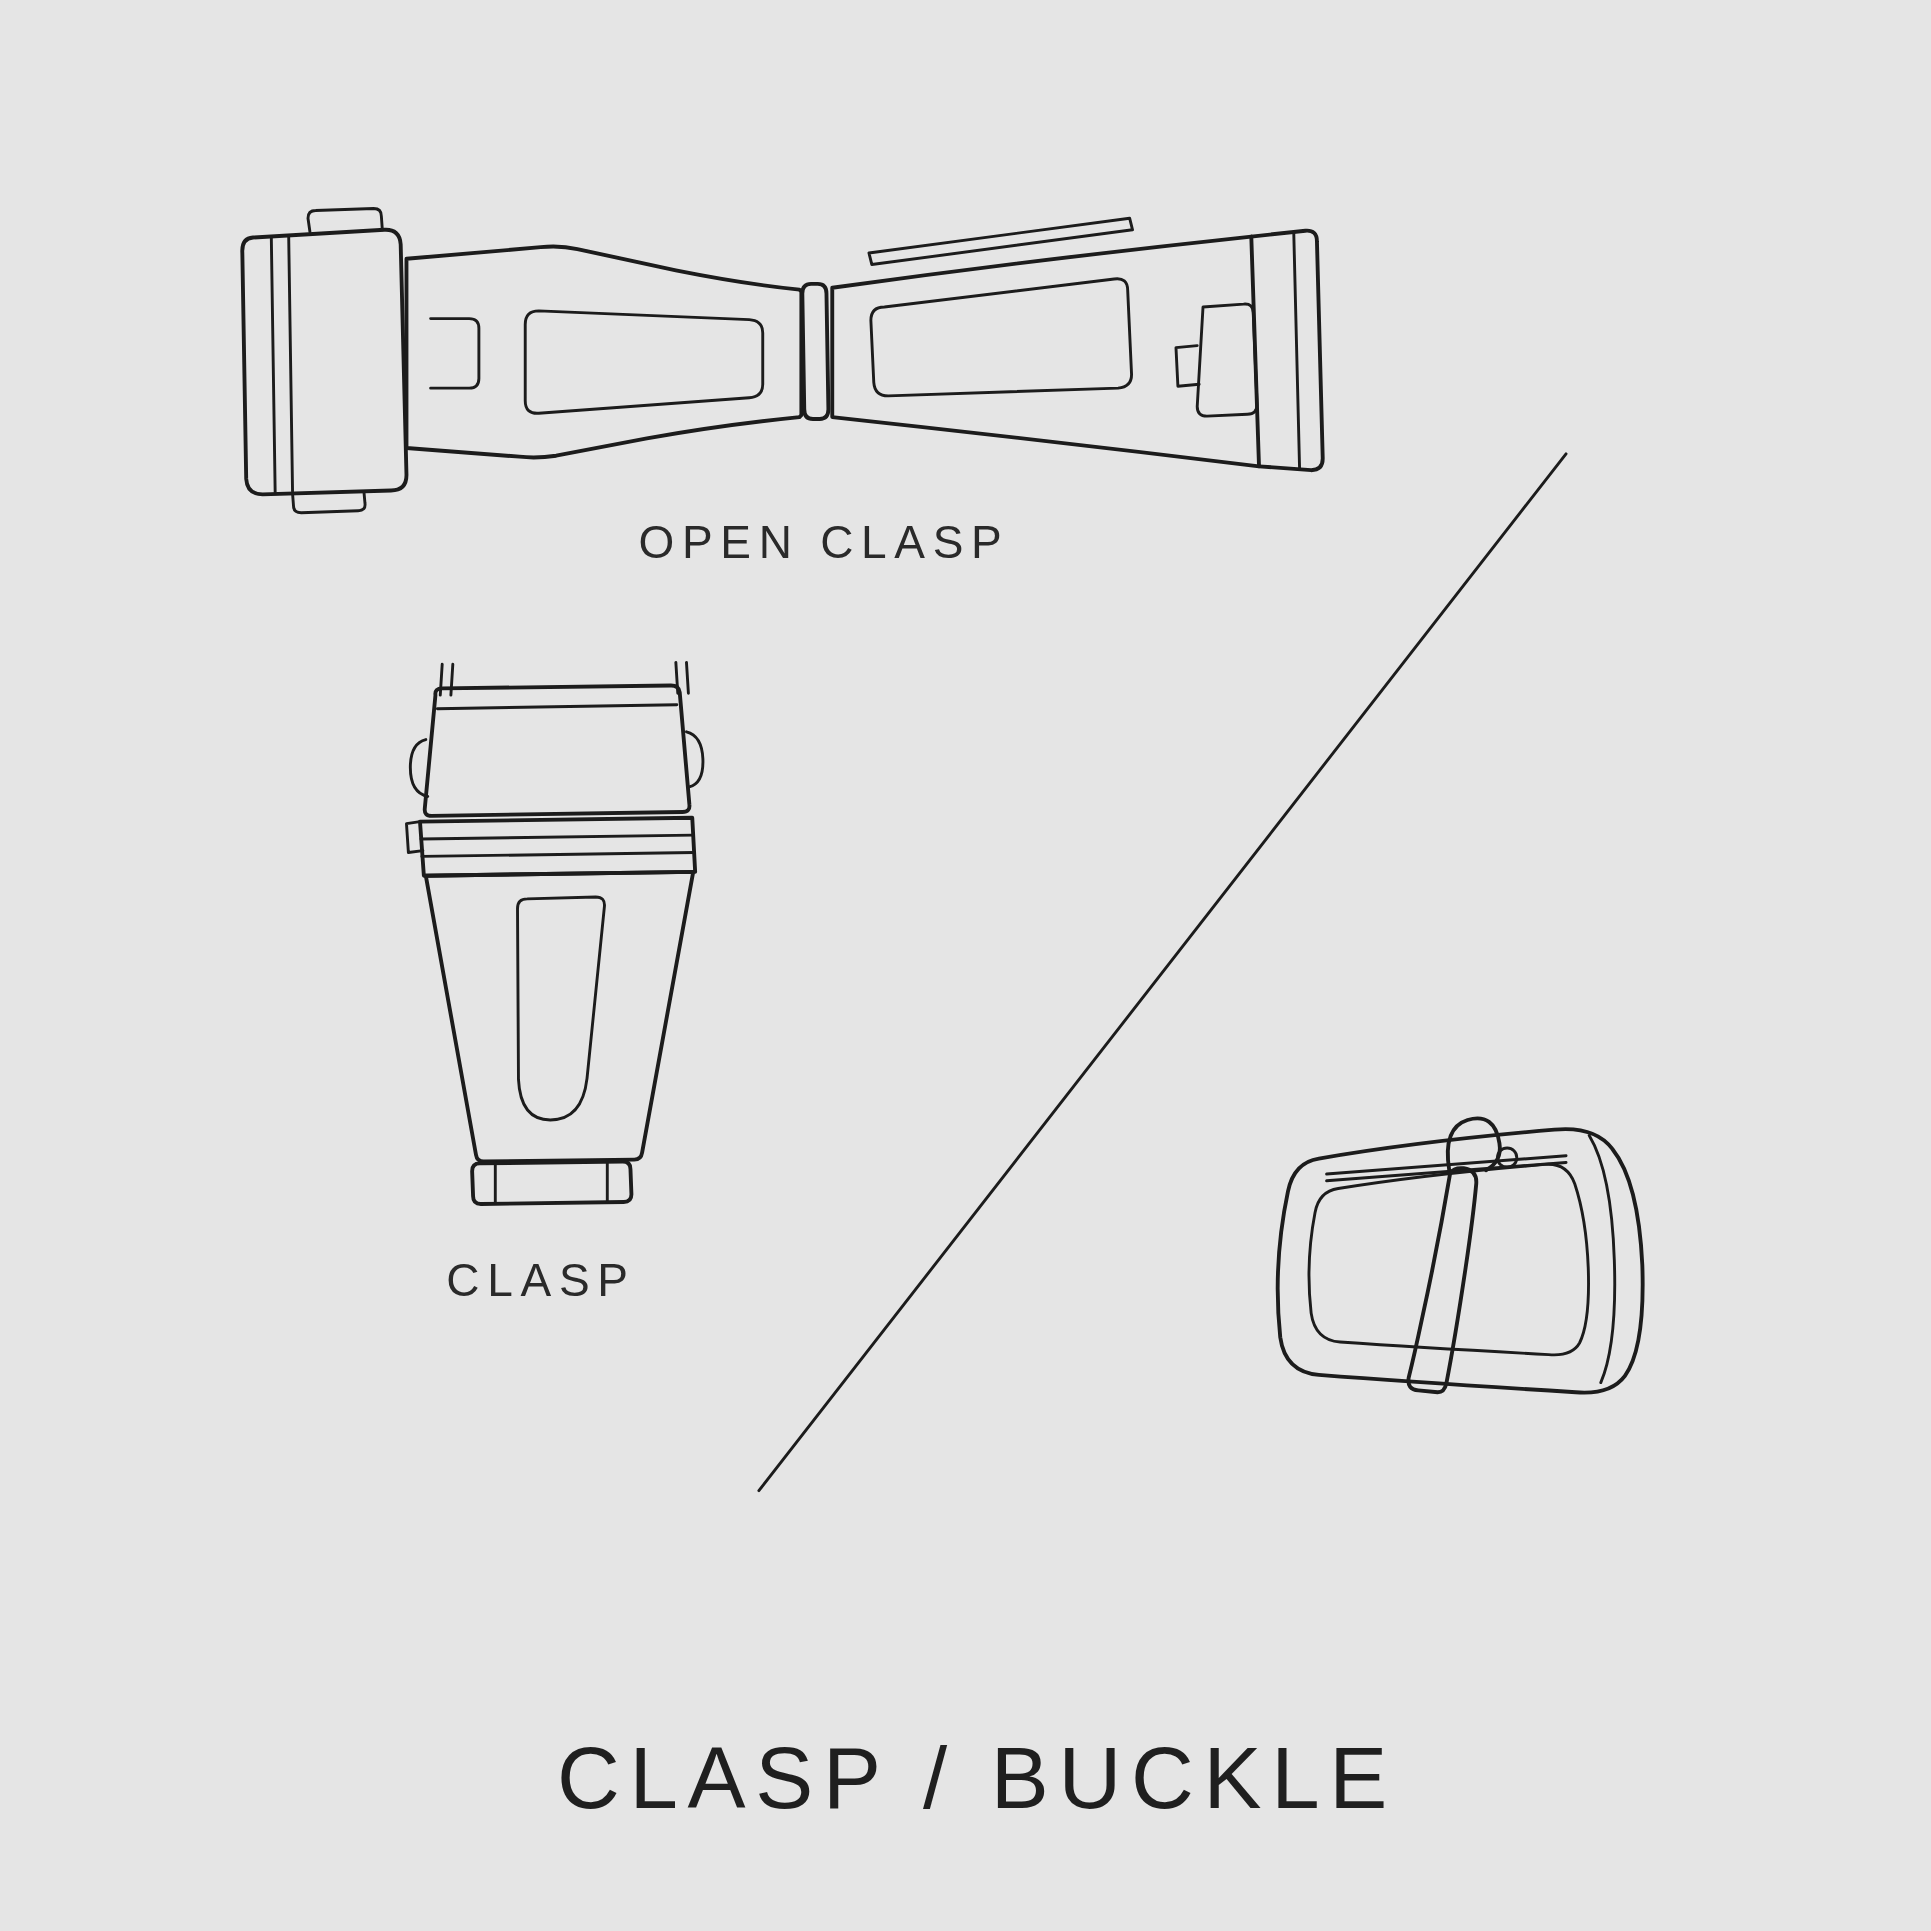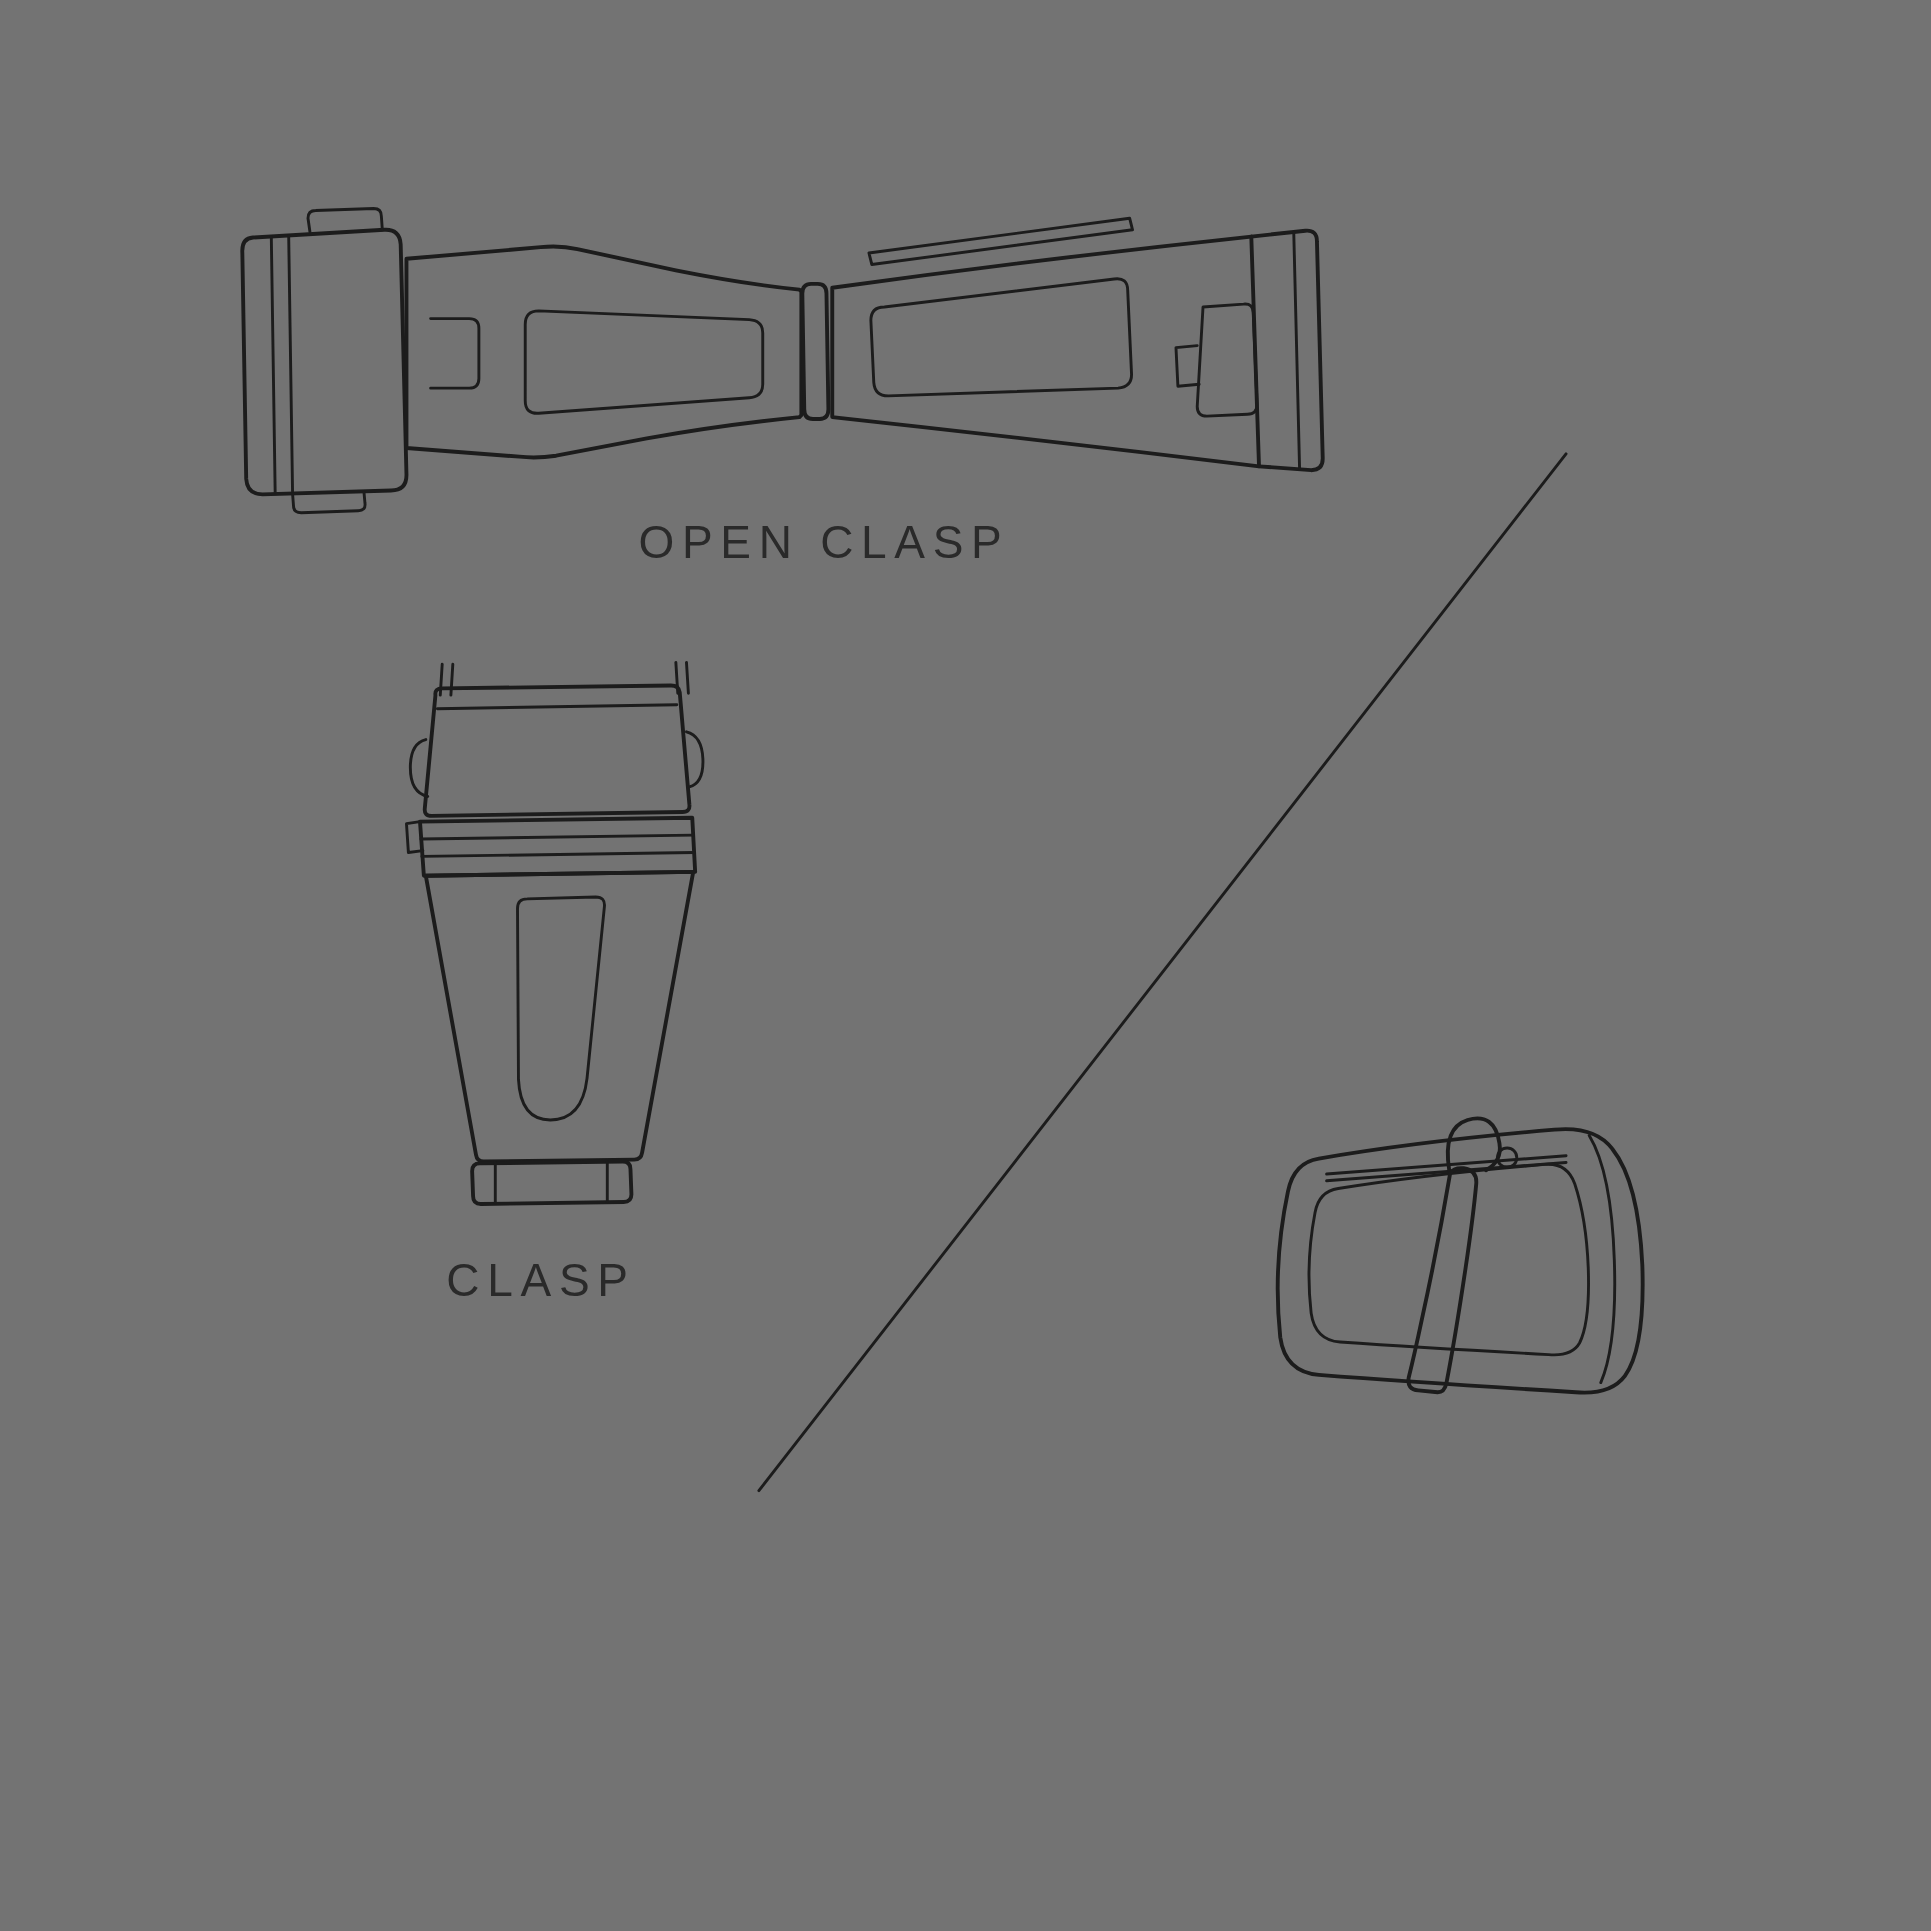--- a/index.html
+++ b/index.html
@@ -4,21 +4,21 @@
 <style>
   html, body {
     margin: 0;
     padding: 0;
     background: #ffffff;
   }
   .canvas {
     position: relative;
     width: 1931px;
     height: 1931px;
-    background: #737373;
+    background: #e5e5e5;
     font-family: "Liberation Sans", sans-serif;
     color: #1f1f1f;
     overflow: hidden;
   }
   .art {
     position: absolute;
     inset: 0;
   }
   .art path, .art circle {
     stroke: #1c1c1c;
@@ -103,15 +103,16 @@
       <path class="w4" d="M 1501 1212 Q 1494 1168 1520 1160 Q 1548 1152 1553 1184 Q 1556 1203 1539 1212"></path>
       <circle class="w3 fill-white" cx="1561" cy="1199" r="10"></circle>
       <path class="w4 fill-white" d="M 1502 1215 Q 1489 1292 1473 1365 Q 1465 1403 1459 1427 Q 1457 1439 1469 1440 L 1489 1442 Q 1496 1442 1498 1433 Q 1507 1387 1518 1313 Q 1526 1259 1529 1226 Q 1530 1212 1516 1210 Q 1506 1209 1502 1215 Z"></path>
     </g>
   </svg>
 
   <div class="caption caption-open">OPEN CLASP</div>
 
   <div class="caption caption-closed">CLASP</div>
 
+  <div class="page-title">CLASP / BUCKLE</div>
 
 </div>
 
 
 </body></html>

